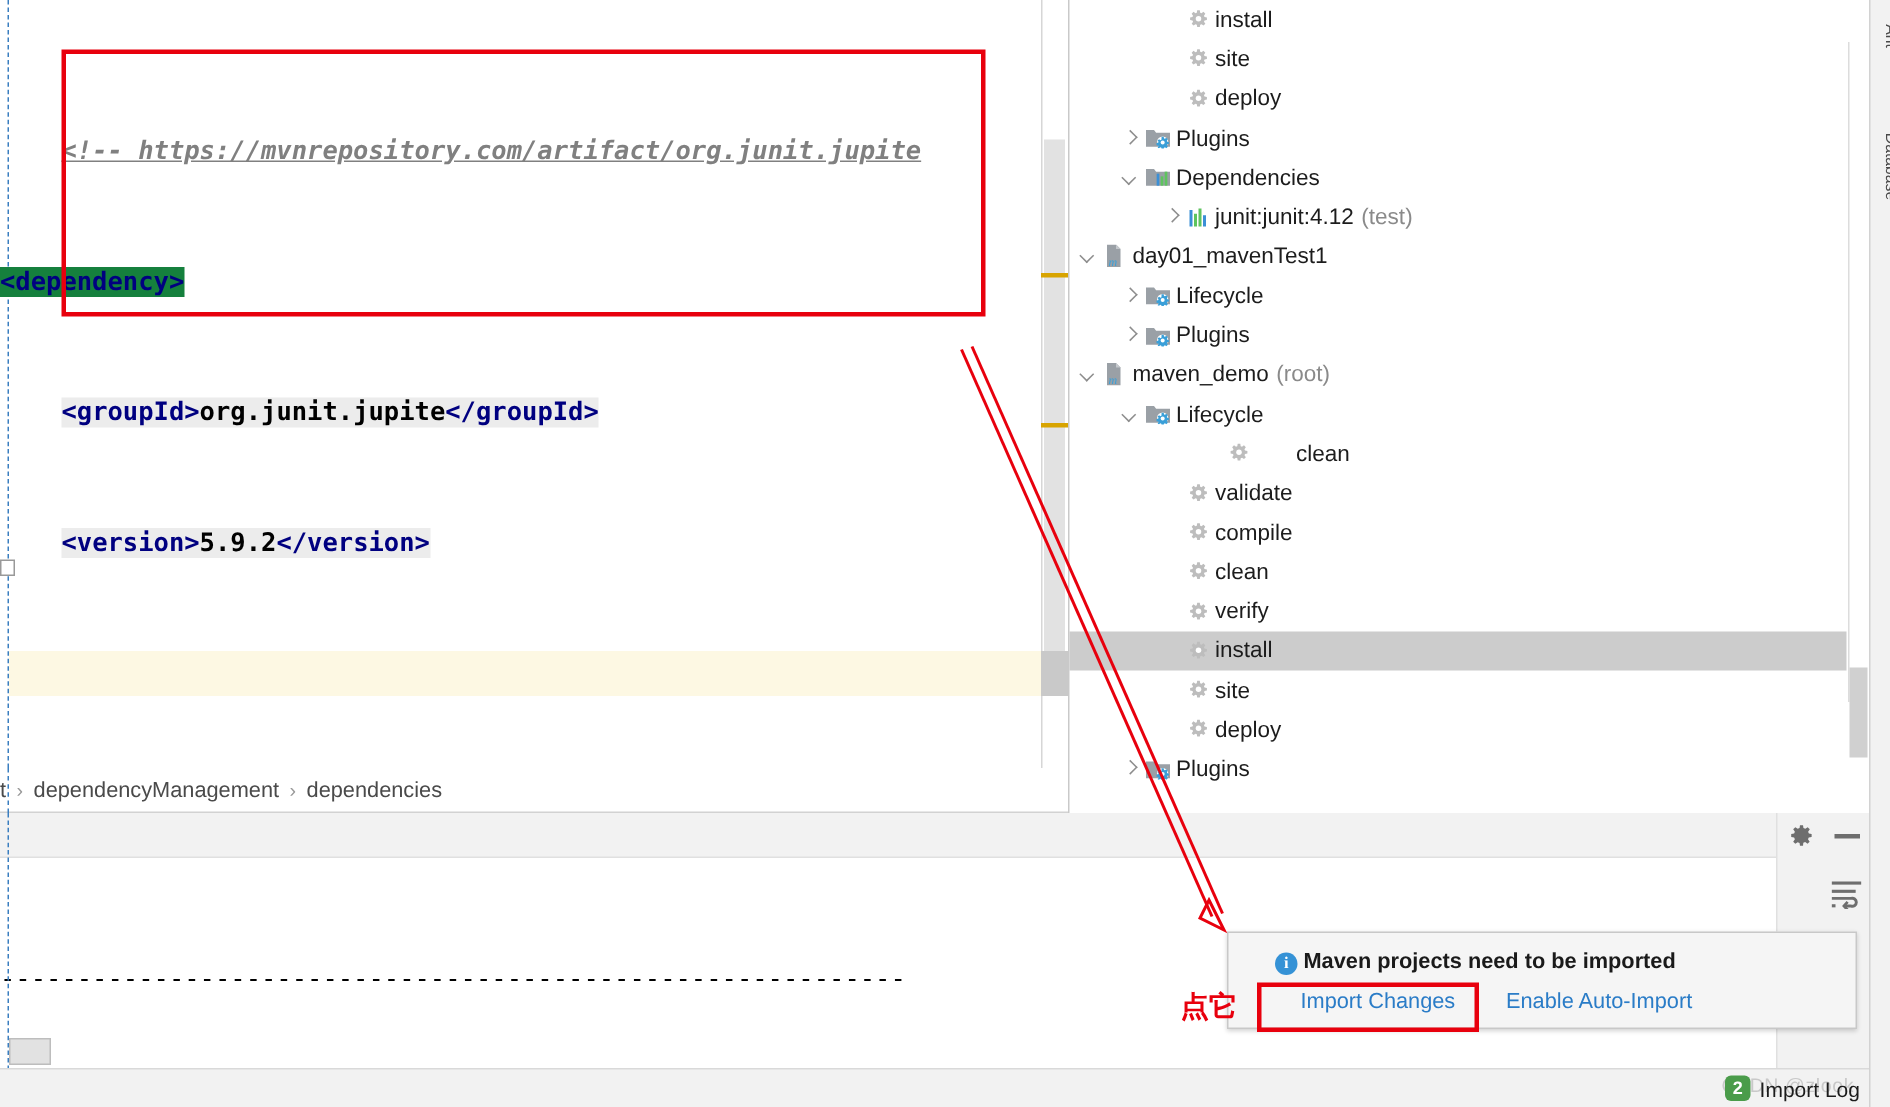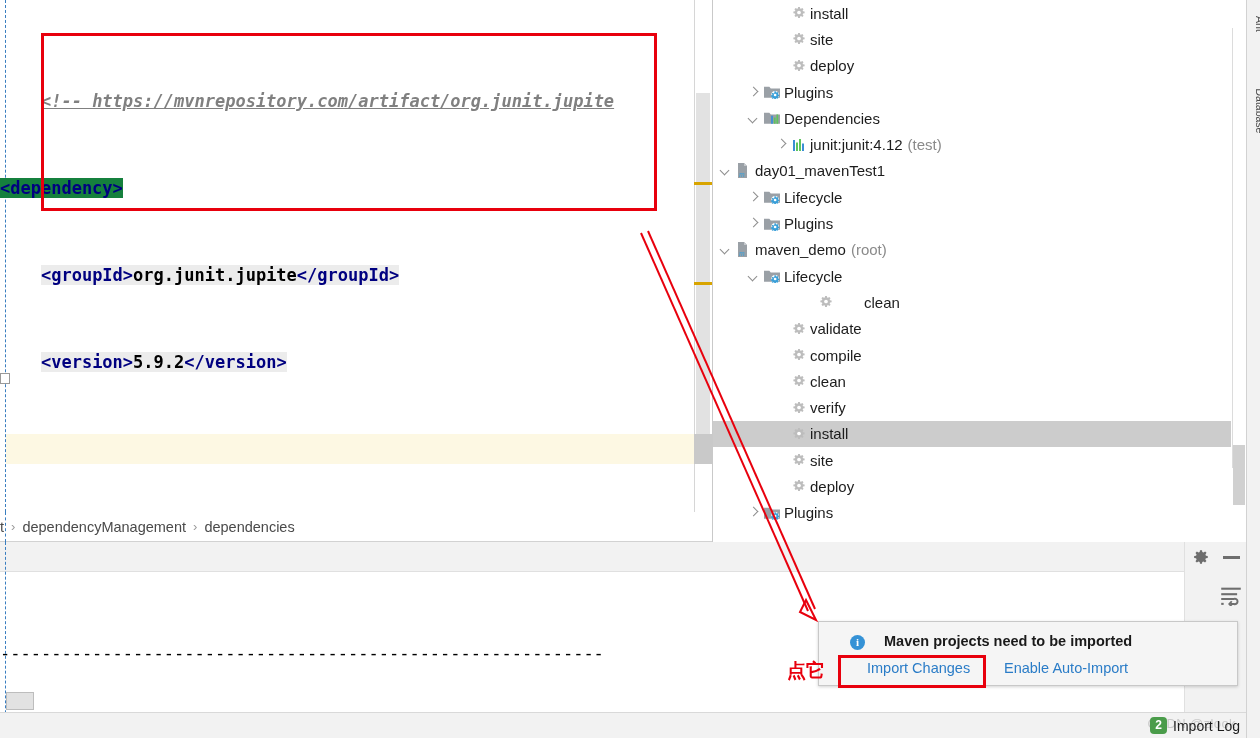--- a/index.html
+++ b/index.html
@@ -172,21 +172,21 @@
   }
   .tb-icon { position: absolute; cursor: default; }
 
   
   .balloon {
     position: absolute; left: 818px; top: 621px; width: 420px; height: 65px;
     background: #f5f5f5; border: 1px solid #c8c8c8;
     box-shadow: 0 1px 3px rgba(0,0,0,.18);
   }
   .balloon-title {
-    position: absolute; left: 65px; top: 11px;
+    position: absolute; left: 50px; top: 11px;
     font-size: 14.5px; font-weight: bold; color: #1a1a1a; white-space: nowrap;
   }
   .info-icon {
     position: absolute; left: 31px; top: 13px; width: 15px; height: 15px;
     border-radius: 50%; background: #3592d6; color: #fff;
     font-size: 11px; font-weight: bold; text-align: center; line-height: 15px;
     font-family: "Liberation Serif", serif;
   }
   .balloon-link {
     position: absolute; top: 38px; font-size: 14.5px; color: #2a7cc7; white-space: nowrap;

